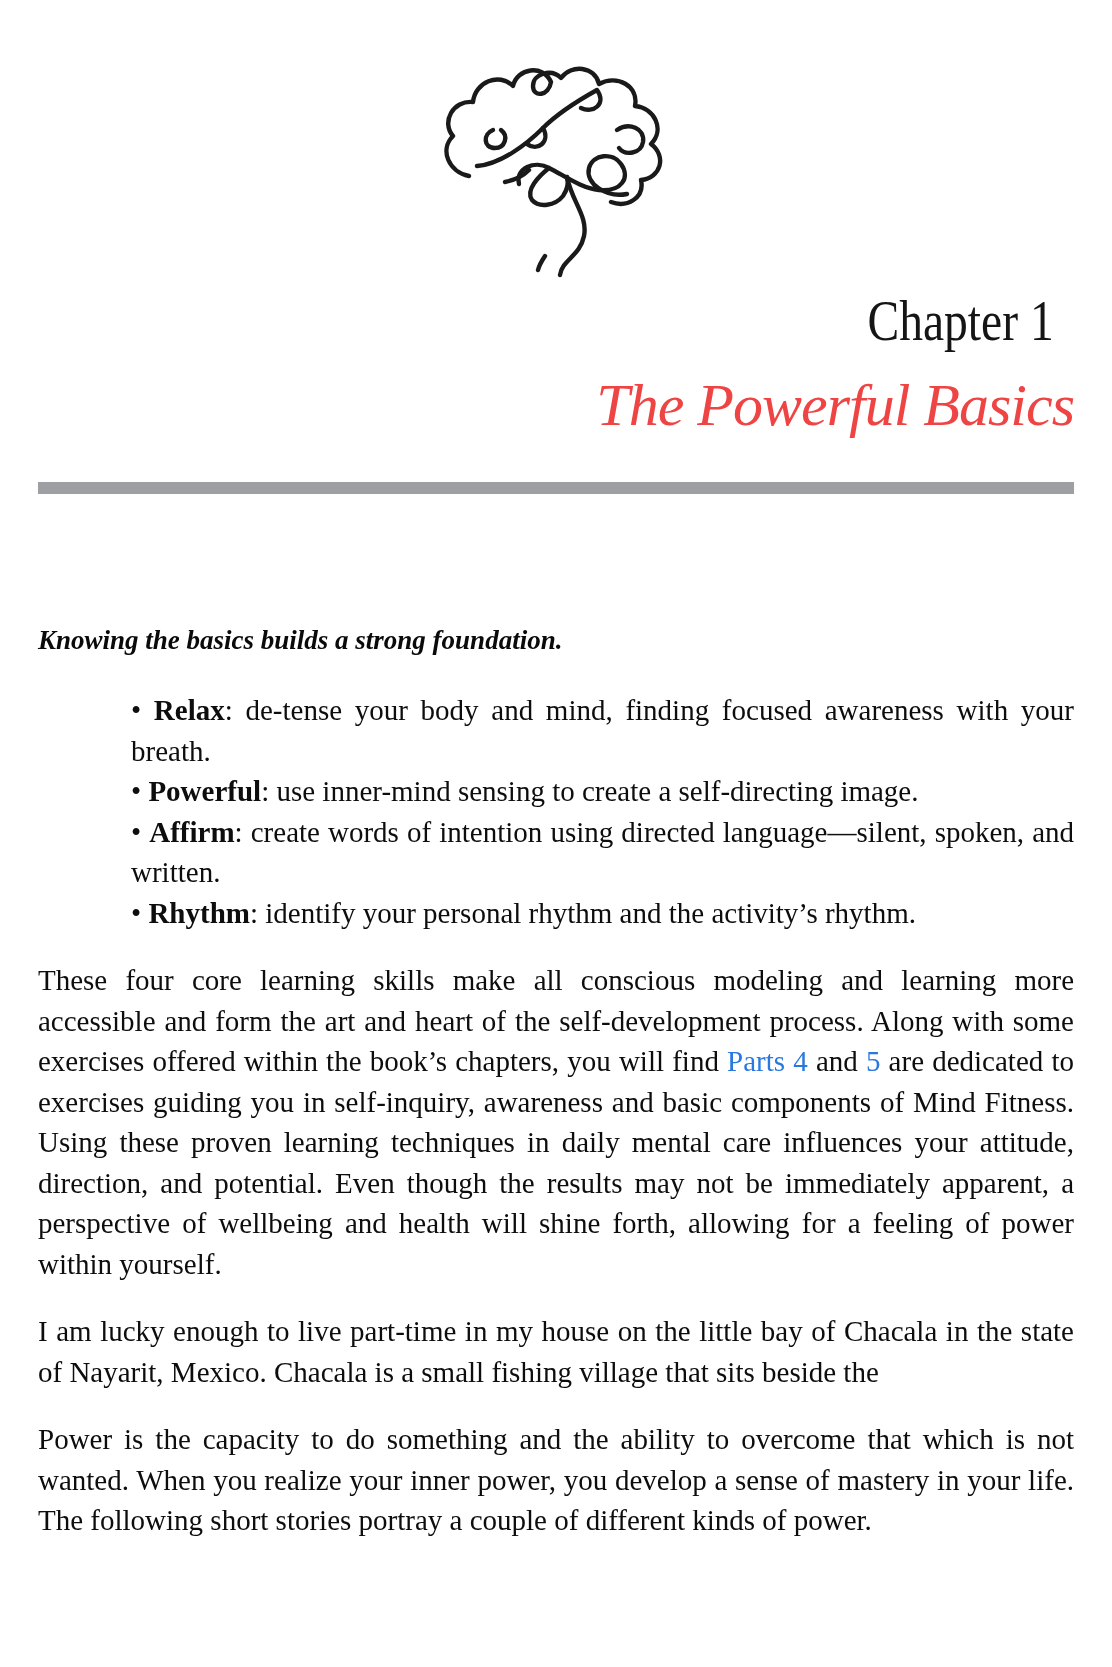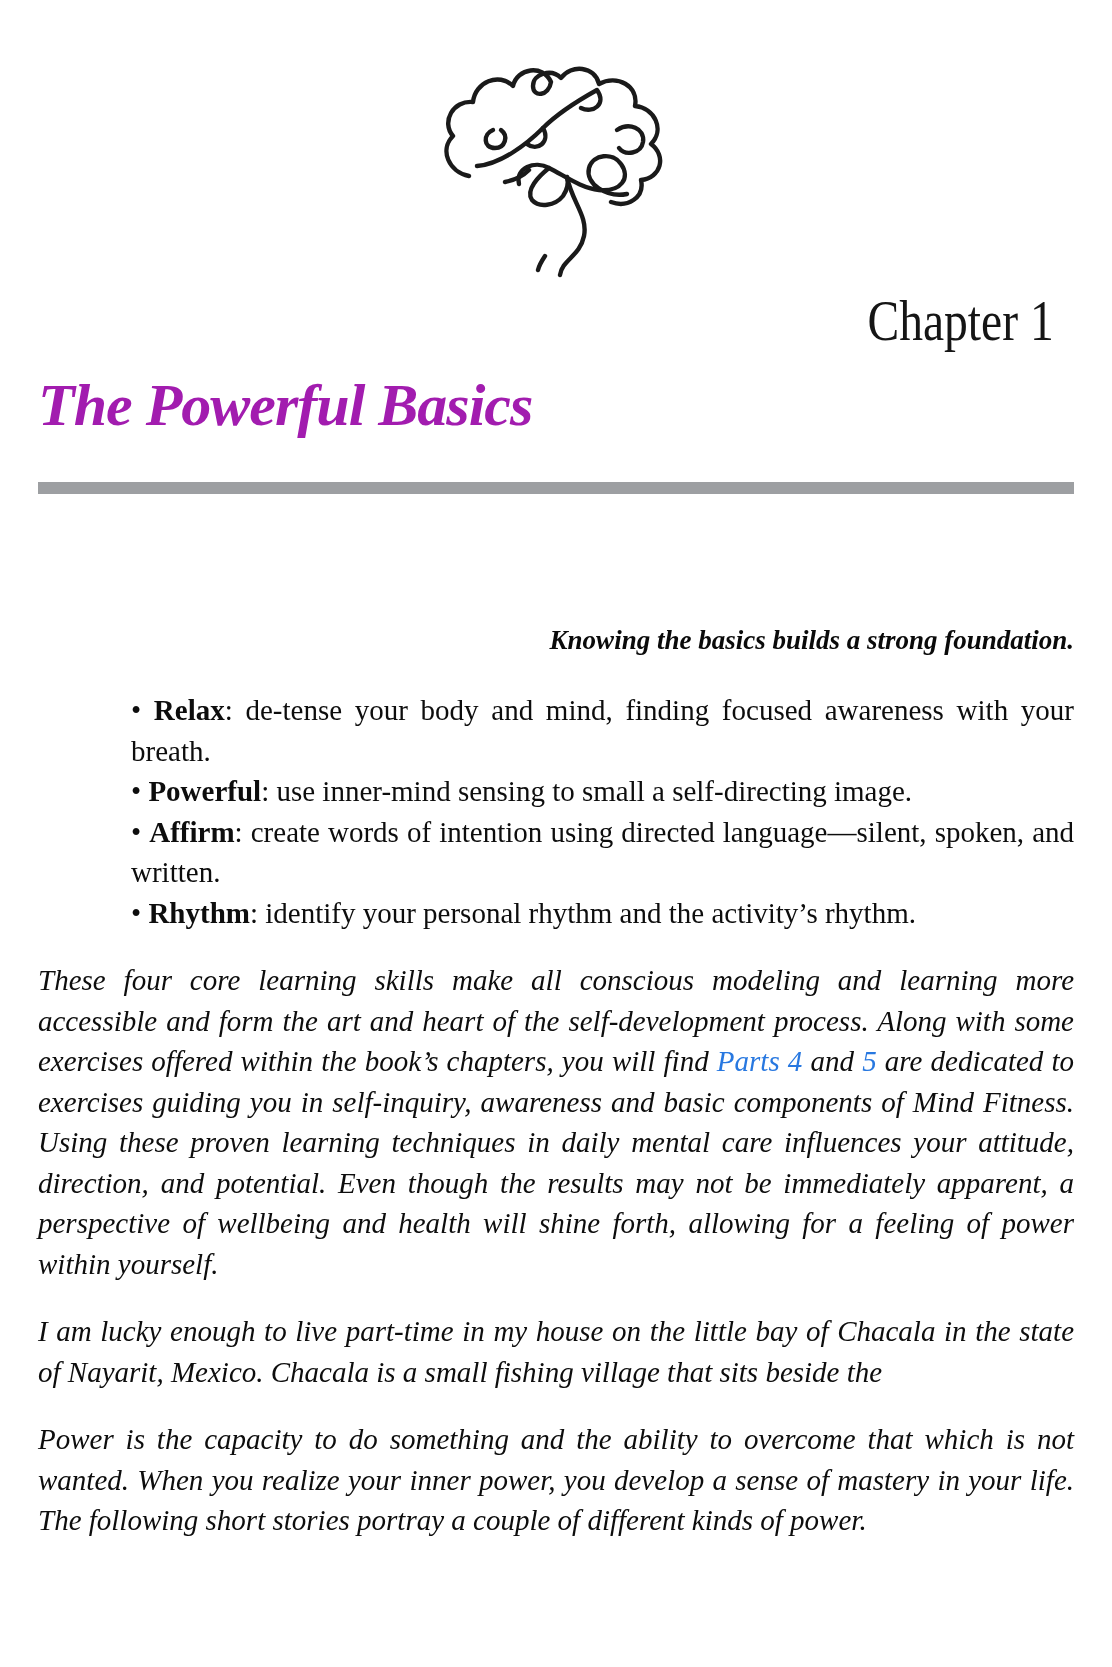--- a/index.html
+++ b/index.html
@@ -22,57 +22,57 @@
     margin-top: 6px;
     text-align: right;
     font-size: 58px;
     line-height: 58px;
     font-weight: 400;
     color: #151515;
   }
   .chapter-label span{ display:inline-block; transform: scaleX(0.82); letter-spacing: 0px; }
   .page-title {
     margin-top: 22px;
-    text-align: left;
+    text-align: right;
     font-style: italic;
     font-size: 60px;
     line-height: 66px;
     letter-spacing: -1px;
-    color: #a21caf;
-    font-weight: 700;
+    color: #ef4444;
+    font-weight: 400;
   }
   .divider {
     margin-top: 44px;
     height: 12px;
     width: 100%;
     background: #9d9fa2;
   }
 
   
   .epigraph {
     margin-top: 128px;
-    text-align: right;
+    text-align: left;
     font-style: italic;
     font-weight: bold;
     font-size: 27px;
     line-height: 36px;
     color: #0a0a0a;
   }
 
   
   .body-text { font-size: 29px; line-height: 40.5px; text-align: justify; color: #0d0d0d; }
   .lead-para { margin-top: 46px; }
   .lead-cap  { font-size: 64px; line-height: 0; }
   .lead-sc   { font-size: 23.5px; letter-spacing: 0.5px; }
 
   .bullet-list { margin-top: 32px; padding-left: 93px; list-style: none; }
   .bullet-item { text-align: justify; }
   .bullet-term { font-weight: bold; }
 
-  .para { margin-top: 27px; font-style: italic; }
+  .para { margin-top: 27px; }
   a.link { color: #2878e0; text-decoration: none; cursor: pointer; }
 </style>
 </head>
 <body>
 
 <div class="page">
 
   <div class="brain-wrap">
     <svg viewBox="0 0 250 230" fill="none" stroke="#1a1a1a" stroke-width="4.4" stroke-linecap="round" stroke-linejoin="round">
 
@@ -102,21 +102,21 @@
 
   <h1 class="page-title">The Powerful Basics</h1>
 
   <div class="divider"></div>
 
   <div class="epigraph">Knowing the basics builds a strong foundation.</div>
 
 
   <ul class="bullet-list">
     <li class="bullet-item body-text"><span>• </span><span class="bullet-term">Relax</span><span>: de-tense your body and mind, finding focused awareness with your breath.</span></li>
-    <li class="bullet-item body-text"><span>• </span><span class="bullet-term">Powerful</span><span>: use inner-mind sensing to small a self-directing image.</span></li>
+    <li class="bullet-item body-text"><span>• </span><span class="bullet-term">Powerful</span><span>: use inner-mind sensing to create a self-directing image.</span></li>
     <li class="bullet-item body-text"><span>• </span><span class="bullet-term">Affirm</span><span>: create words of intention using directed language—silent, spoken, and written.</span></li>
     <li class="bullet-item body-text"><span>• </span><span class="bullet-term">Rhythm</span><span>: identify your personal rhythm and the activity’s rhythm.</span></li>
   </ul>
 
   <p class="body-text para"><span>These four core learning skills make all conscious modeling and learning more accessible and form the art and heart of the self-development process. Along with some exercises offered within the book’s chapters, you will find </span><a class="link">Parts 4</a><span> and </span><a class="link">5</a><span> are dedicated to exercises guiding you in self-inquiry, awareness and basic components of Mind Fitness. Using these proven learning techniques in daily mental care influences your attitude, direction, and potential. Even though the results may not be immediately apparent, a perspective of wellbeing and health will shine forth, allowing for a feeling of power within yourself.</span></p>
 
   <p class="body-text para">I am lucky enough to live part-time in my house on the little bay of Chacala in the state of Nayarit, Mexico. Chacala is a small fishing village that sits beside the</p>
 
   <p class="body-text para">Power is the capacity to do something and the ability to overcome that which is not wanted. When you realize your inner power, you develop a sense of mastery in your life. The following short stories portray a couple of different kinds of power.</p>
 

